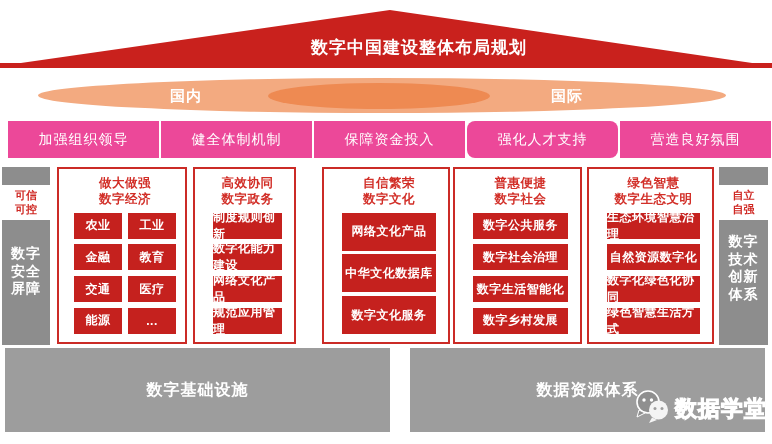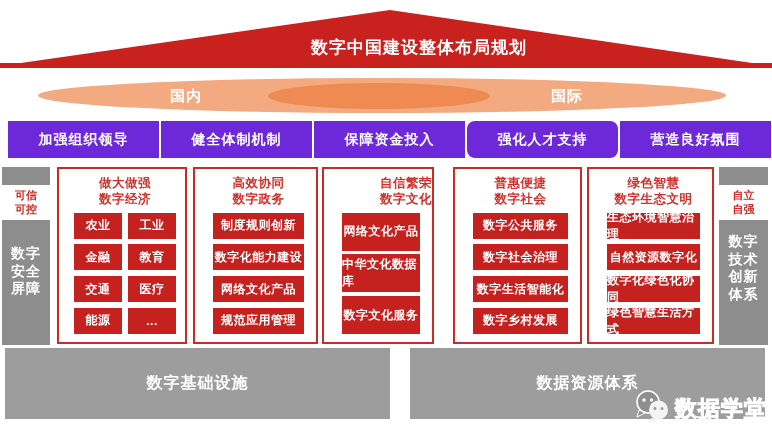--- a/index.html
+++ b/index.html
@@ -15,51 +15,51 @@
               font-size:17px;font-weight:bold;letter-spacing:1px;padding-left:16px;}
 
   
   .band-outer{position:absolute;left:38px;top:78px;width:688px;height:35px;background:#f3aa80;border-radius:50%;}
   .band-inner{position:absolute;left:268px;top:83px;width:222px;height:26px;background:#ee8a52;border-radius:50%;}
   .band-label{position:absolute;top:87px;color:#fff;font-size:15px;font-weight:bold;letter-spacing:1px;}
   .band-label.domestic{left:170px;}
   .band-label.international{left:551px;}
 
   
-  .guarantee{position:absolute;top:121px;width:151px;height:37px;background:#6d28d9;color:#fff;
-             display:flex;align-items:center;justify-content:center;font-size:14px;font-weight:bold;letter-spacing:1px;}
+  .guarantee{position:absolute;top:121px;width:151px;height:37px;background:#ec4899;color:#fff;
+             display:flex;align-items:center;justify-content:center;font-size:14px;font-weight:normal;letter-spacing:1px;}
   .g0{left:8px;} .g1{left:161px;} .g2{left:314px;} .g3{left:467px;border-radius:8px;} .g4{left:620px;}
 
   
   .pillar{position:absolute;top:167px;height:178px;background:#8d8d8d;}
   .pillar-left{left:2px;width:48px;}
   .pillar-right{left:719px;width:49px;}
   .pillar-badge{position:absolute;left:50%;transform:translateX(-50%);top:18px;width:34px;background:#fff;
                 color:#cf2722;font-weight:bold;font-size:11px;text-align:center;line-height:1.3;padding:3px 12px;}
   .pillar-label{position:absolute;left:0;top:78px;width:100%;text-align:center;color:#fff;
                 font-weight:bold;font-size:14px;line-height:1.25;letter-spacing:1px;}
   .pillar-right .pillar-label{top:66px;}
 
   
   .col{position:absolute;top:167px;height:177px;background:#fff;border:2px solid #cb2b26;
        box-sizing:border-box;display:flex;flex-direction:column;padding-left:6px;}
-  .c0{left:57px;width:130px;} .c1{left:193px;width:125px;} .c2{left:322px;width:112px;align-items:flex-end;}
+  .c0{left:57px;width:130px;} .c1{left:193px;width:103px;} .c2{left:322px;width:128px;}
   .c3{left:453px;width:129px;} .c4{left:587px;width:127px;}
   .col-title{color:#d22f28;font-weight:bold;font-size:12.5px;text-align:center;line-height:1.3;
              margin-top:6px;letter-spacing:0.5px;}
   .col-items{flex:1;display:flex;flex-direction:column;justify-content:space-between;
              padding:5px 12px 8px;}
   .col-items.wide-rows .item{height:38px;}
   .col-items.grid{display:grid;grid-template-columns:1fr 1fr;column-gap:6px;
                   align-content:space-between;padding:5px 9px 8px;}
   .item{background:#c5211e;color:#fff;font-size:12px;font-weight:bold;height:26px;
         display:flex;align-items:center;justify-content:center;letter-spacing:0.5px;}
 
   
-  .foundation{position:absolute;top:348px;height:71px;background:#9d9d9d;color:#fff;
+  .foundation{position:absolute;top:348px;height:84px;background:#9d9d9d;color:#fff;
               display:flex;align-items:center;justify-content:center;font-size:16px;
               font-weight:bold;letter-spacing:1px;}
   .f0{left:5px;width:385px;} .f1{left:410px;width:355px;}
 
   
   .watermark{position:absolute;right:5px;top:390px;display:flex;align-items:center;gap:4px;}
   .watermark-text{font-size:22px;font-weight:bold;color:#b3b3b3;
                   -webkit-text-stroke:1px #ffffff;letter-spacing:1px;}
 </style>
 </head>

